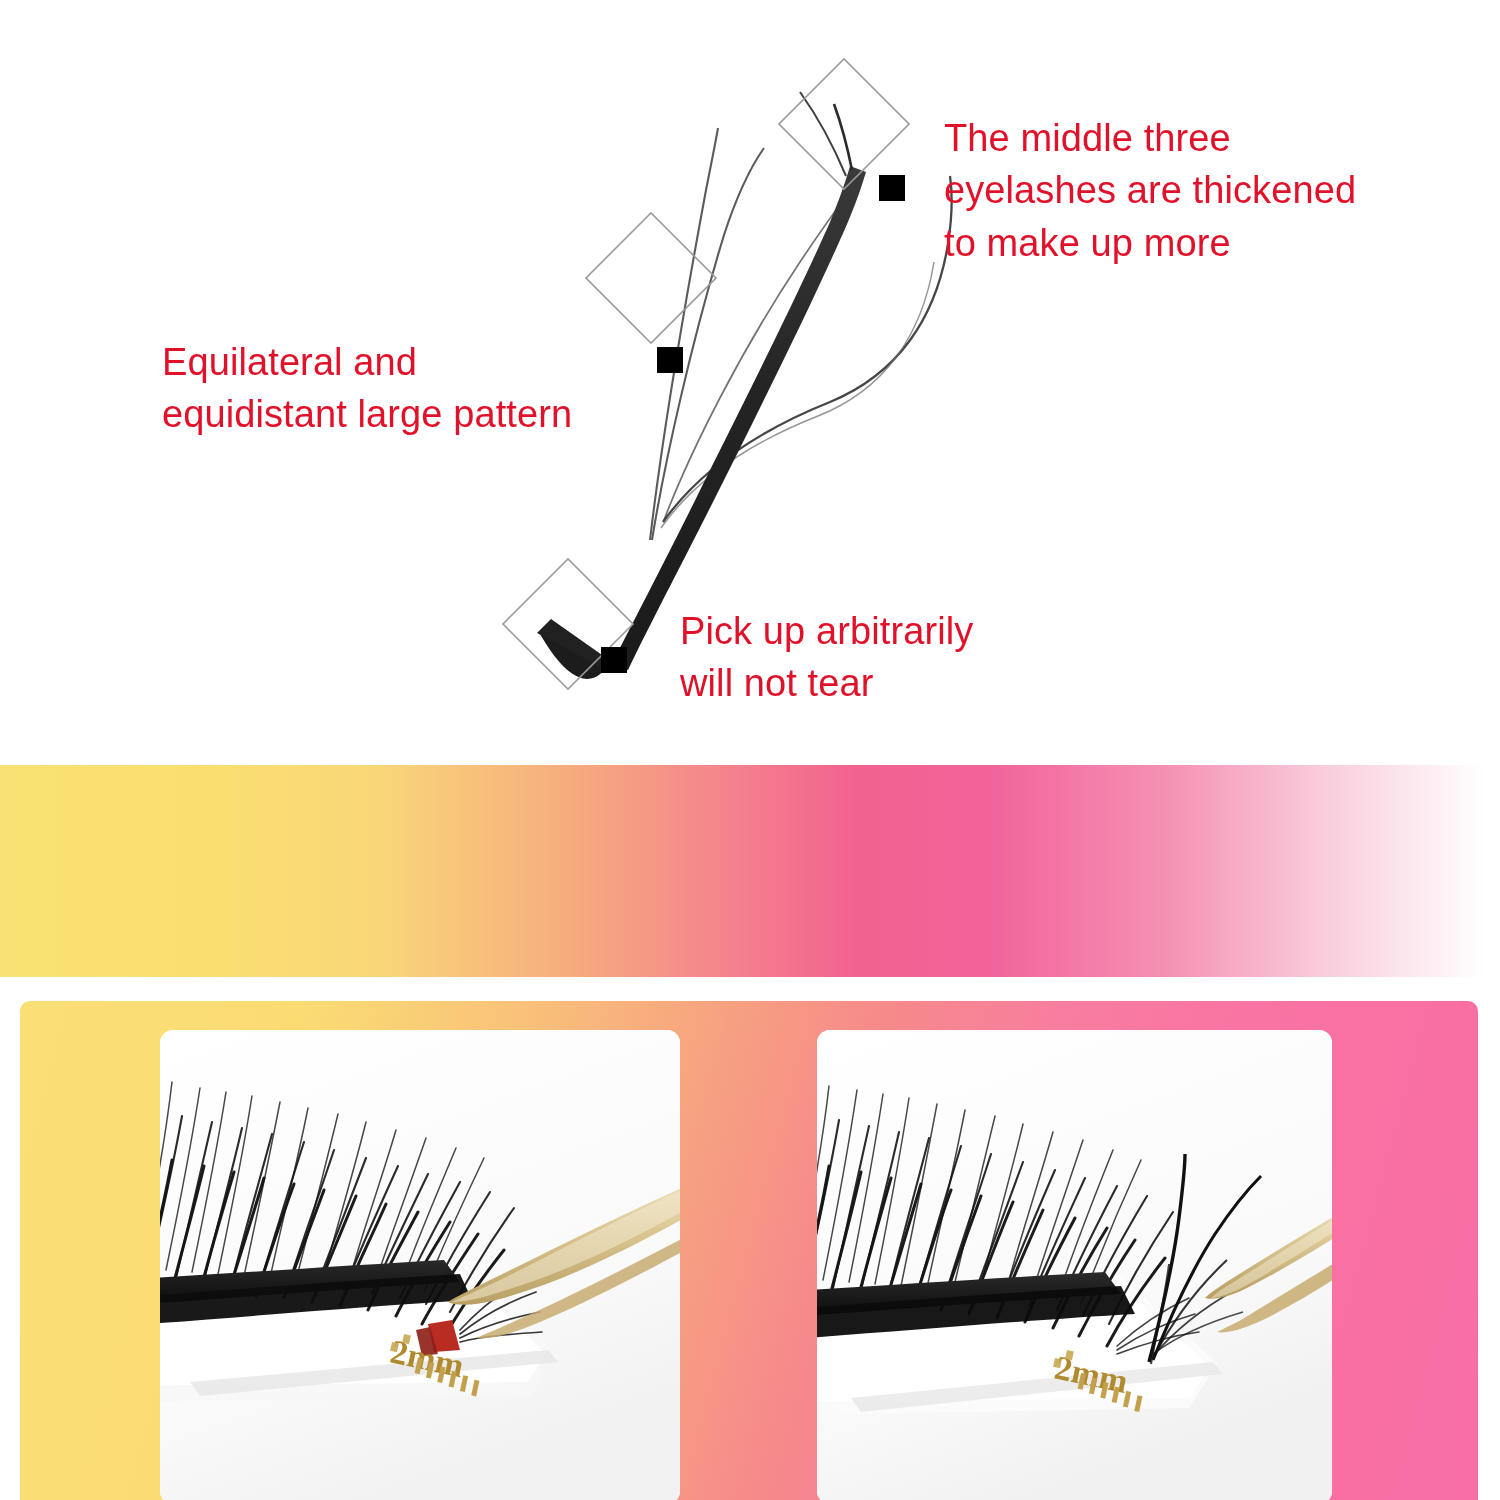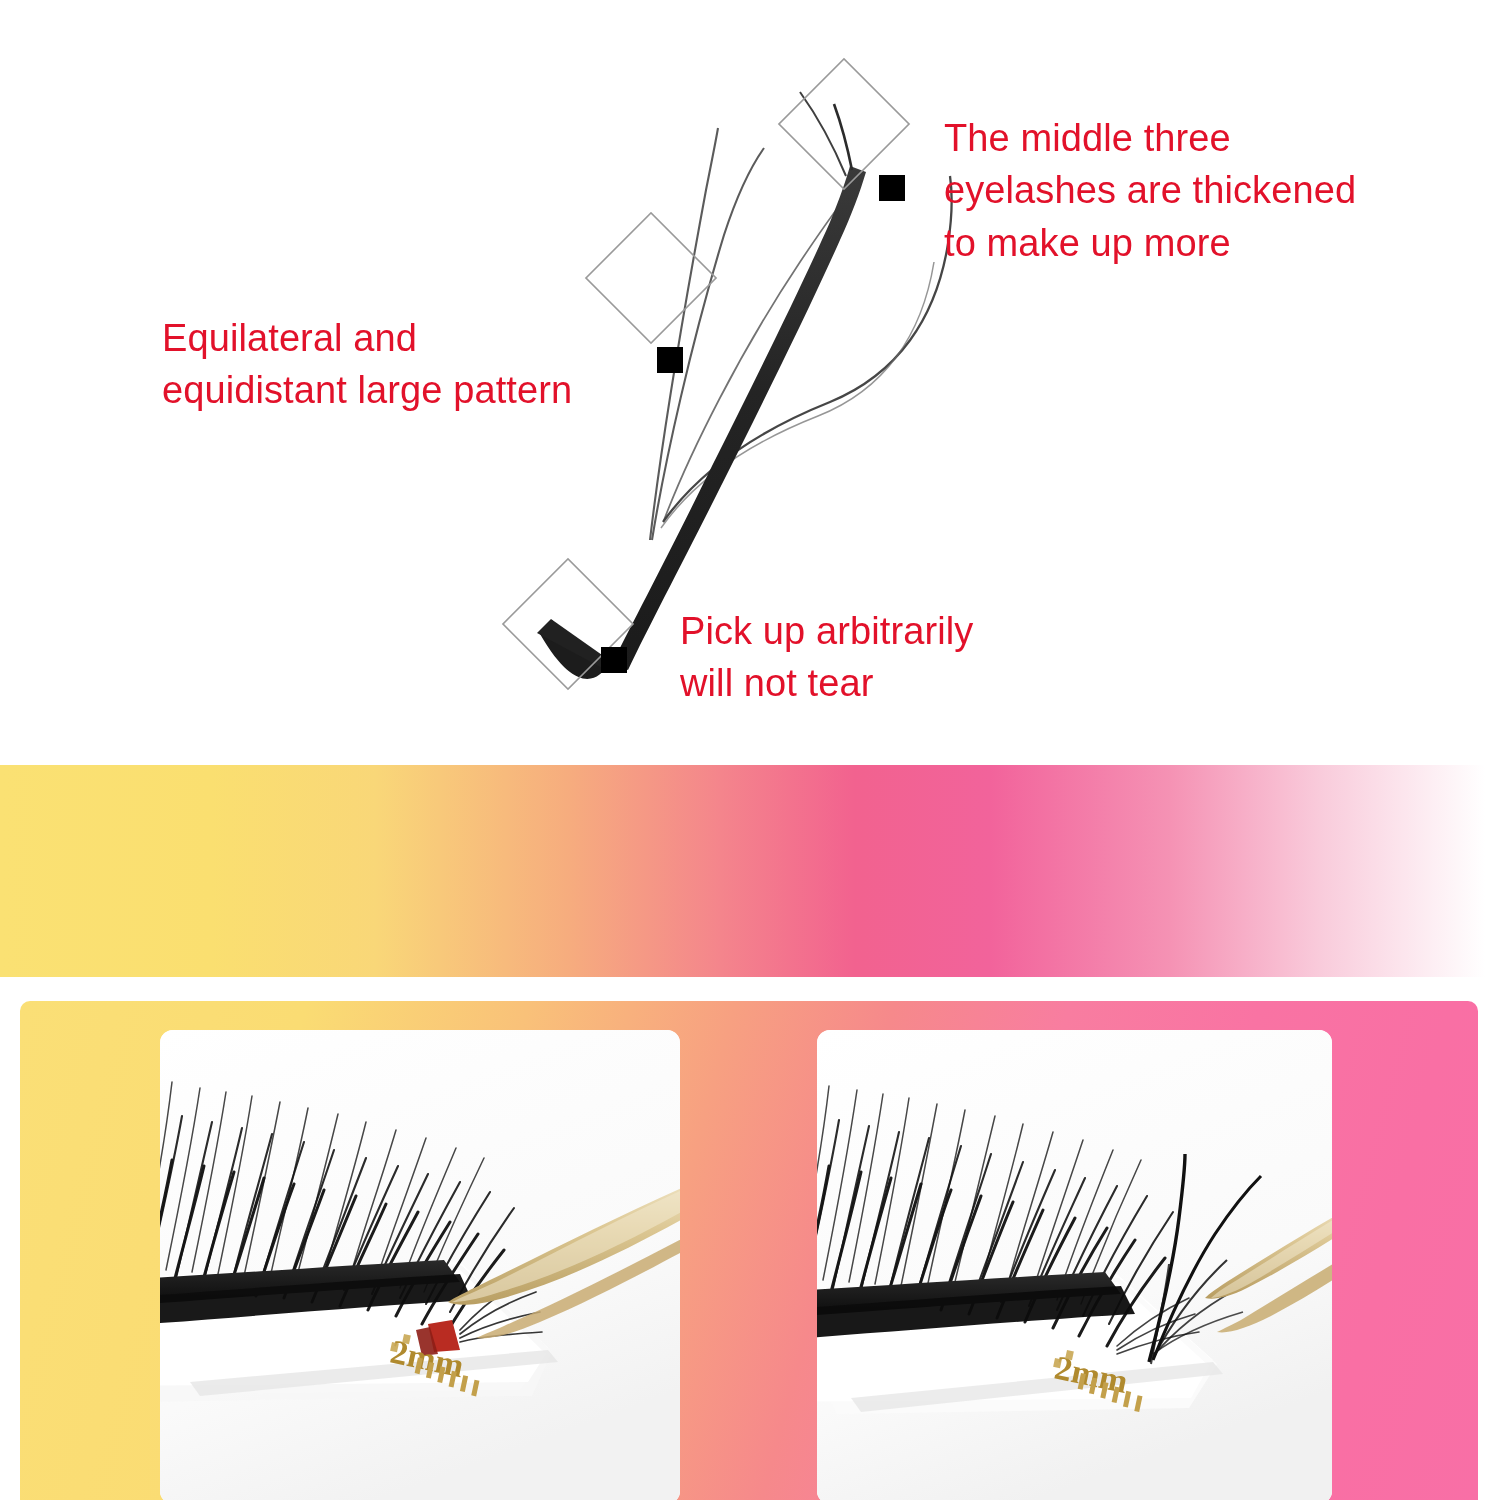--- a/index.html
+++ b/index.html
@@ -18,21 +18,21 @@
   .callout {
     position: absolute;
     color: #E2112A;
     font-size: 38px;
     line-height: 1.38;
     font-weight: 400;
     white-space: pre-line;
     letter-spacing: 0.1px;
   }
   #callout-top    { left: 944px; top: 112px; width: 460px; }
-  #callout-left   { left: 162px; top: 312px; width: 480px; }
+  #callout-left   { left: 162px; top: 336px; width: 480px; }
   #callout-bottom { left: 680px; top: 605px; width: 400px; }
 
   
   #banner {
     position: absolute; left: 0; top: 765px; width: 1500px; height: 212px;
     background: linear-gradient(90deg,
         #FAE173 0%, #FADF70 14%,
         #F9D778 25%, #F6AC7E 38%,
         #F4858C 48%, #F2628F 57%,
         #F2639B 66%, #F592B4 78%,

